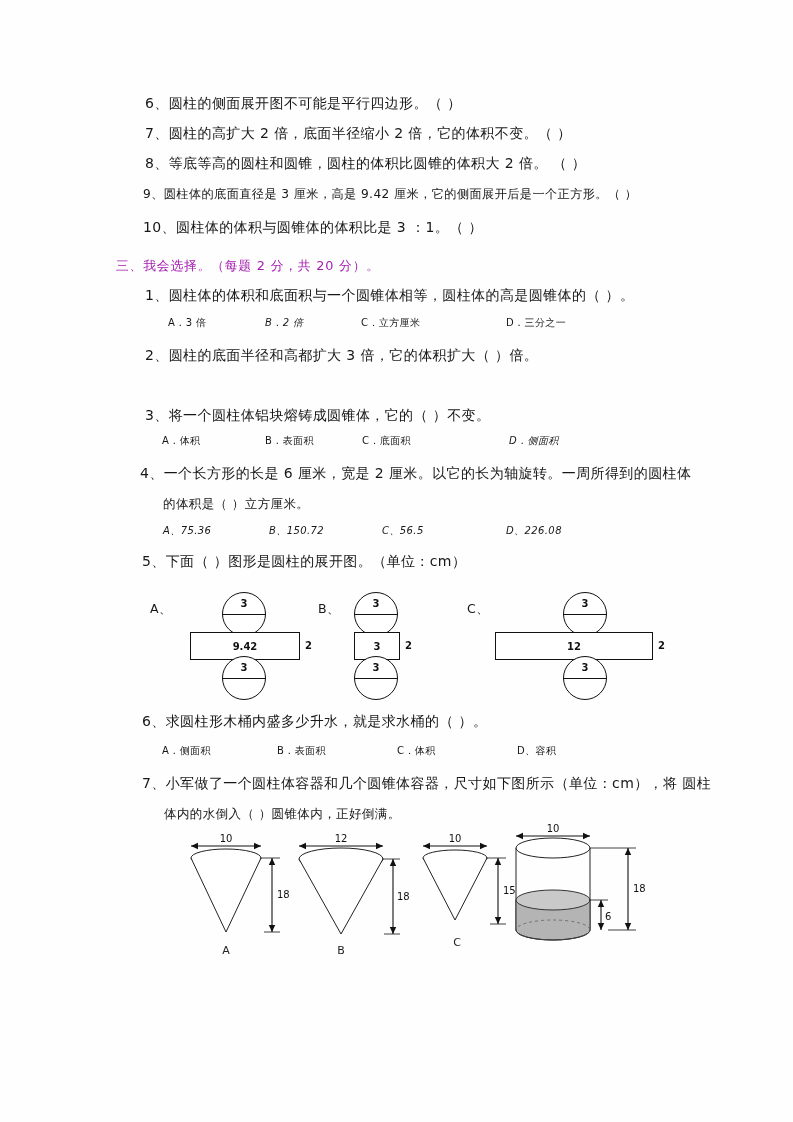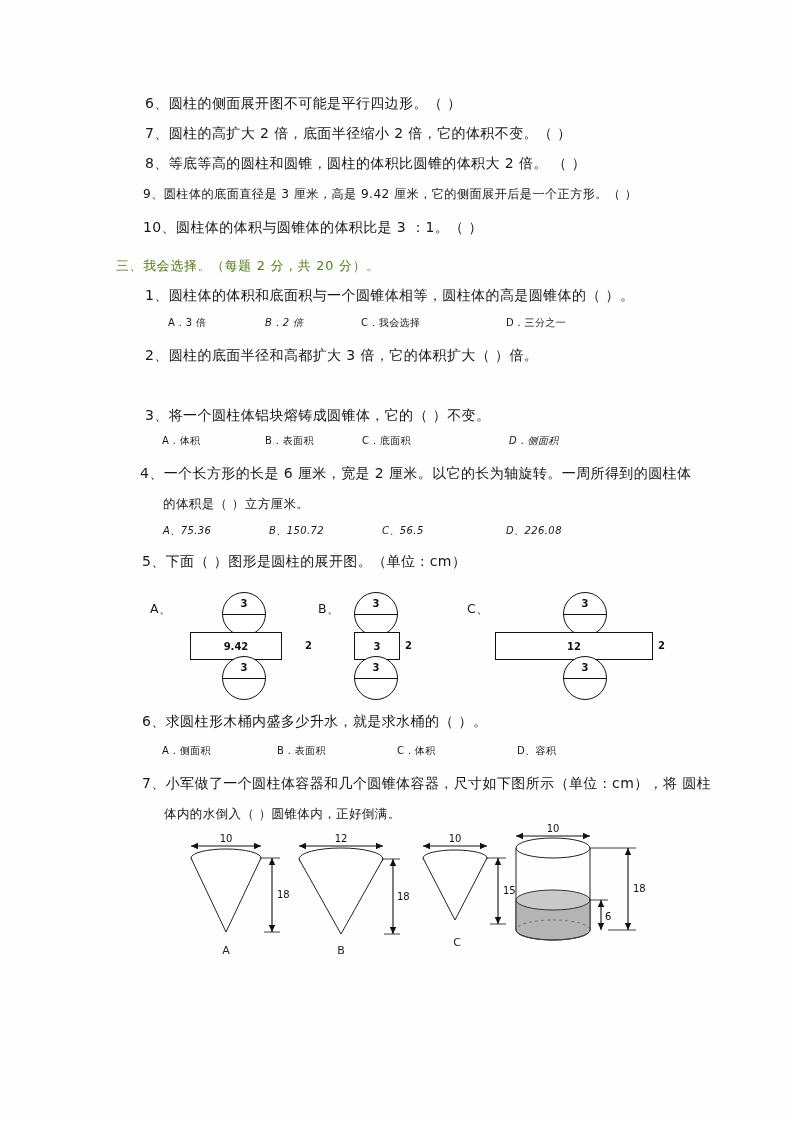--- a/index.html
+++ b/index.html
@@ -27,21 +27,21 @@
     line-height: 1.1;
     letter-spacing: 0.4px;
     white-space: nowrap;
     color: #171717;
   }
   .sec-head {
     position: absolute;
     font-size: 12.8px;
     letter-spacing: 0.8px;
     white-space: nowrap;
-    color: #4d7c0f;
+    color: #a21caf;
   }
   .opt-row {
     position: absolute;
     width: 560px;
     height: 20px;
     font-size: 10px;
     letter-spacing: 0.4px;
   }
   .opt {
     position: absolute;
@@ -146,21 +146,21 @@
   </div>
 
   <div class="sec-head" style="left:116px; top:258px;">三、我会选择。（每题 2 分，共 20 分）。</div>
 
   <div class="line" style="left:145px; top:288px;">
     <span>1、</span><span>圆柱体的体积和底面积与一个圆锥体相等，圆柱体的高是圆锥体的（        ）。</span>
   </div>
   <div class="opt-row" style="left:168px; top:316px;">
     <span class="opt" style="left:0px;">A．3 倍</span>
     <span class="opt" style="left:97px;font-style:italic;">B．2 倍</span>
-    <span class="opt" style="left:193px;">C．我会选择</span>
+    <span class="opt" style="left:193px;">C．立方厘米</span>
     <span class="opt" style="left:338px;">D．三分之一</span>
   </div>
 
   <div class="line" style="left:145px; top:348px;">
     <span>2、</span><span>圆柱的底面半径和高都扩大 3 倍，它的体积扩大（      ）倍。</span>
   </div>
 
   <div class="line" style="left:145px; top:408px;">
     <span>3、</span><span>将一个圆柱体铝块熔铸成圆锥体，它的（        ）不变。</span>
   </div>
@@ -185,21 +185,21 @@
   <div class="line" style="left:142px; top:554px;">
     <span>5、</span><span>下面（        ）图形是圆柱的展开图。（单位：cm）</span>
   </div>
 
   <div class="netwrap" style="left:150px; top:592px; width:160px; height:100px;">
     <span class="net-label" style="left:0px; top:9px;">A、</span>
     <div class="circ" style="left:72px; top:0px; width:44px; height:44px;">
       <span class="cval">3</span>
       <span class="chord"></span>
     </div>
-    <div class="rect" style="left:40px; top:40px; width:92px; height:28px;">
+    <div class="rect" style="left:40px; top:40px; width:110px; height:28px;">
       <span>9.42</span>
     </div>
     <span class="side-num" style="left:155px; top:48px;">2</span>
     <div class="circ" style="left:72px; top:64px; width:44px; height:44px;">
       <span class="cval">3</span>
       <span class="chord"></span>
     </div>
   </div>
 
   <div class="netwrap" style="left:318px; top:592px; width:130px; height:100px;">

